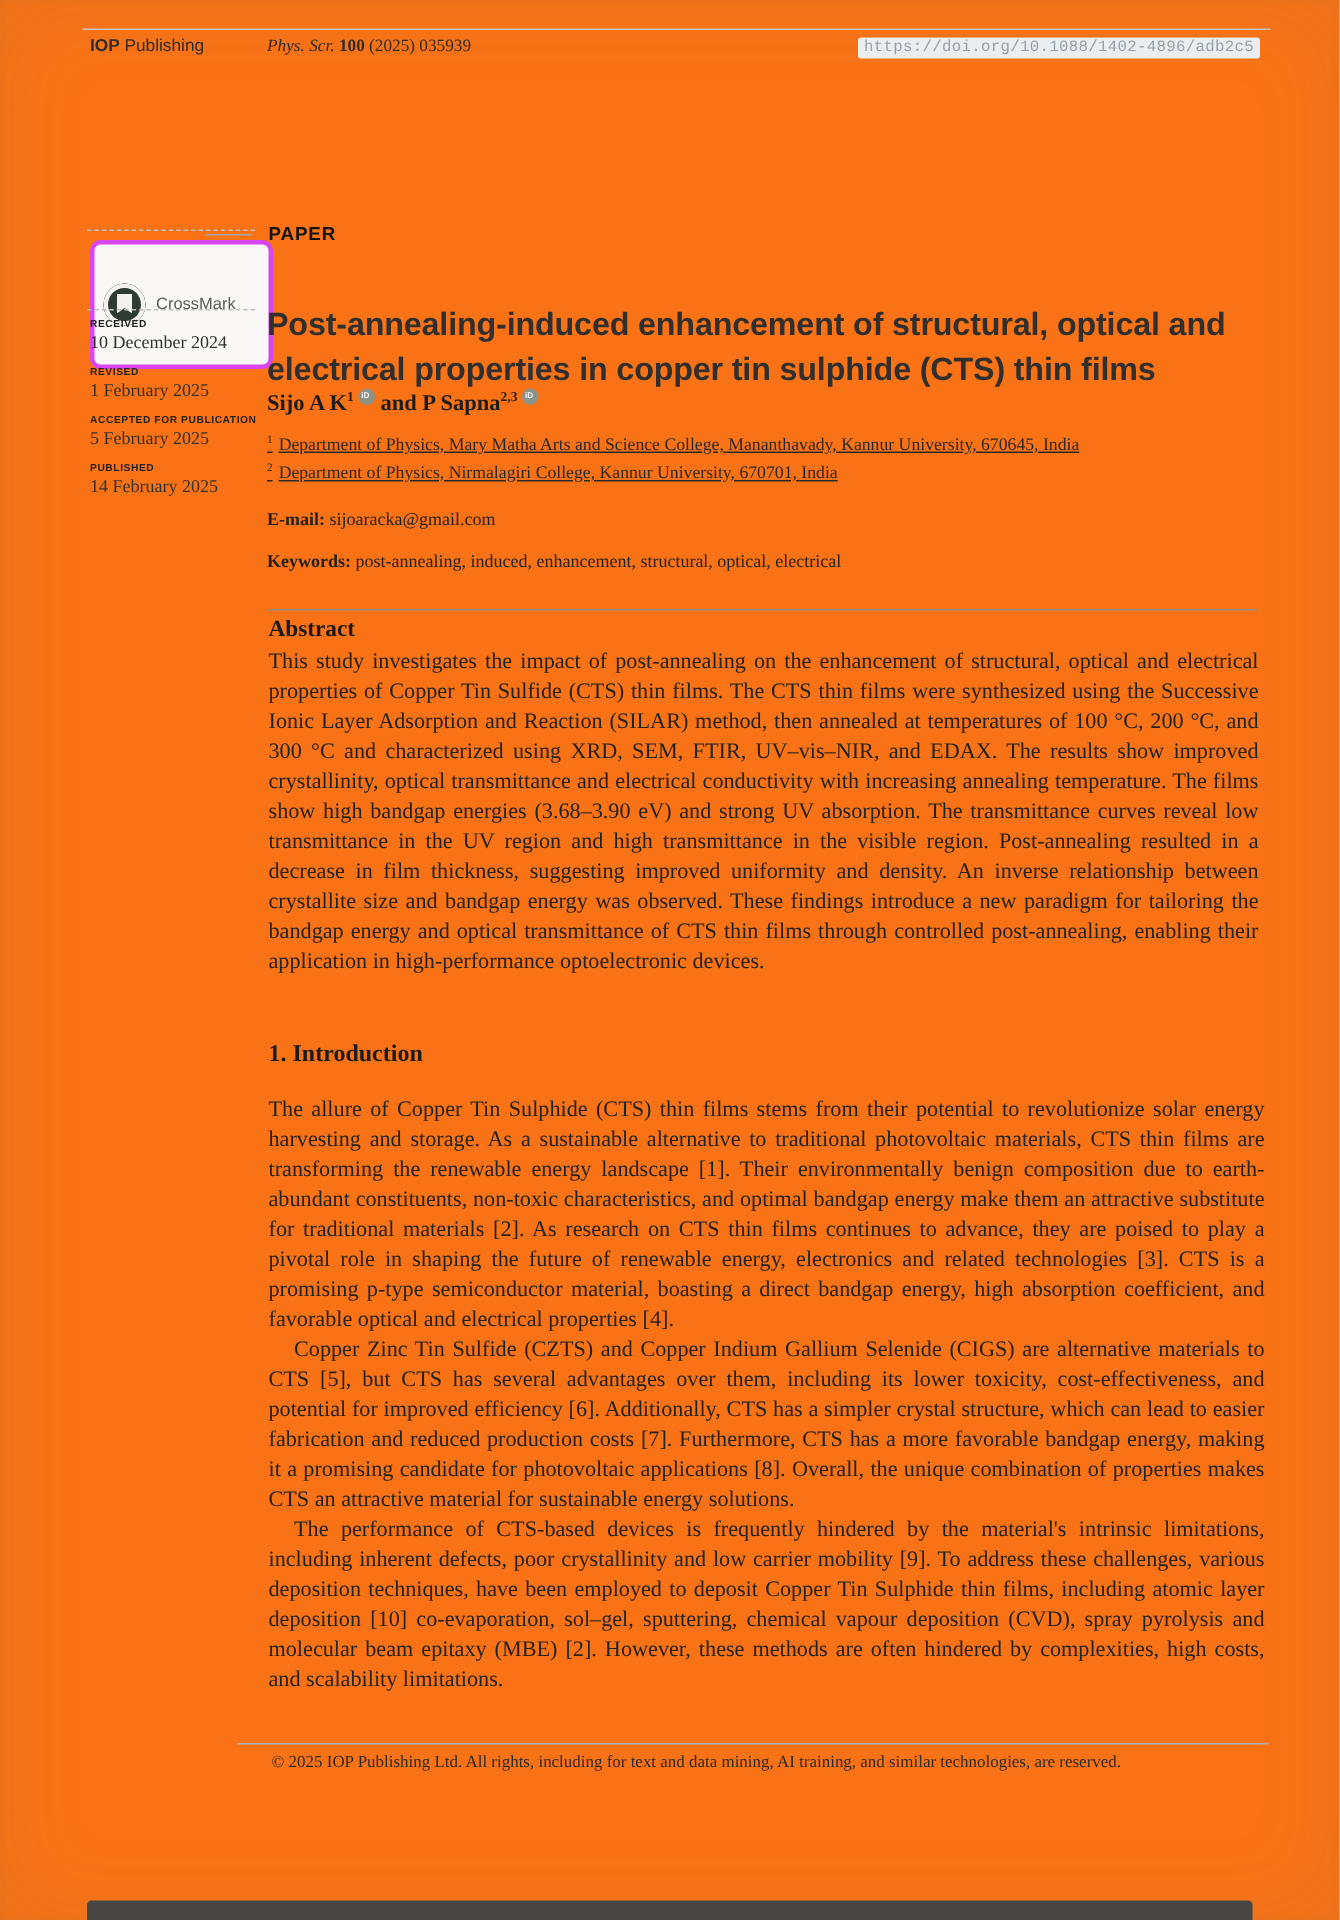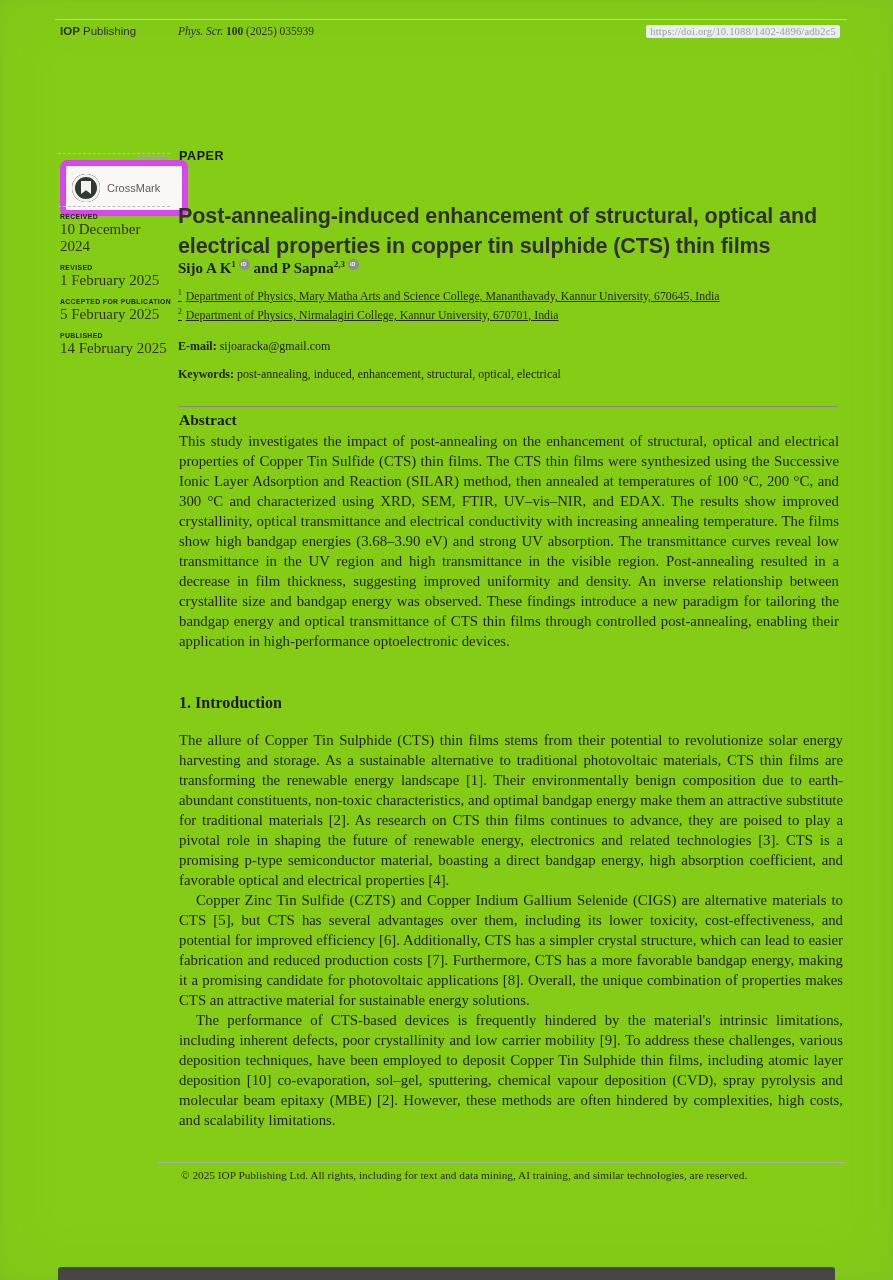--- a/index.html
+++ b/index.html
@@ -1,50 +1,50 @@
 <!DOCTYPE html>
 <html><head>
 <meta charset="utf-8">
 <style>
   html,body{margin:0;padding:0;}
   body{background:#e9e7e4;font-family:"Liberation Serif",serif;}
   .page{
     position:relative;width:893px;height:1280px;margin:0 auto;
-    background:#84cc16;overflow:hidden;
+    background:#f97316;overflow:hidden;
     box-shadow:inset 0 0 60px rgba(120,115,105,0.10), inset 0 0 6px rgba(120,115,105,0.08);
   }
   
   .top-rule{position:absolute;top:19px;left:55px;width:792px;border-top:1px solid #c9c6c0;}
   .hdr{position:absolute;top:25px;left:60px;width:780px;display:flex;align-items:baseline;
        font-size:11.5px;color:#2e2d2b;}
   .hdr .publisher{font-family:"Liberation Sans",sans-serif;width:118px;}
   .hdr .publisher b{font-weight:bold;}
   .hdr .citation{width:360px;}
   .hdr .citation .jrnl{font-style:italic;text-align:center;}
   .hdr .citation .vol{font-weight:bold;}
-  .hdr .doi{margin-left:auto;font-family:Liberation Serif, serif;font-size:10.5px;
+  .hdr .doi{margin-left:auto;font-family:Liberation Mono, monospace;font-size:10.5px;
             color:#98a0a9;background:#eaeef1;padding:1px 4px;border-radius:2px;letter-spacing:0.2px;}
   
   .journal{position:absolute;top:66px;left:178px;font-family:"Liberation Sans",sans-serif;
            font-size:25px;color:#3b3a38;letter-spacing:-0.3px;}
   
   .margin-toprule{position:absolute;top:153px;left:58px;width:112px;border-top:1px dashed #c2bfba;}
-  .crossmark{position:absolute;top:160px;left:60px;width:104px;height:44px;border:6px solid #d946ef;
-             border-radius:7px;display:flex;align-items:center;gap:7px;padding:0 6px;background:#f9f8f6;}
+  .crossmark{position:absolute;top:160px;left:60px;width:104px;height:44px;border:3px solid #d946ef;
+             border-radius:7px;display:flex;align-items:center;gap:7px;padding:18px 6px;background:#f9f8f6;}
   .cm-circle{width:28px;height:28px;border-radius:50%;background:#2d3b33;position:relative;flex:0 0 auto;
              box-shadow:inset 0 0 0 3px #f3f2ef, inset 0 0 0 5px #2d3b33;}
   .cm-circle:after{content:"";position:absolute;left:9px;top:7px;width:10px;height:13px;background:#f3f2ef;
              clip-path:polygon(0 0,100% 0,100% 100%,50% 72%,0 100%);}
   .cm-text{font-family:"Liberation Sans",sans-serif;font-size:11px;color:#5b5955;}
   .margin-daterule{position:absolute;top:206px;left:58px;width:112px;border-top:1px dashed #c2bfba;}
   .dates{position:absolute;top:213px;left:60px;width:112px;}
   .date-item{margin-bottom:9px;}
   .date-label{font-family:"Liberation Sans",sans-serif;font-size:6.8px;font-weight:bold;
               letter-spacing:0.4px;color:#23221f;}
-  .date-value{font-size:15px;color:#33312e;margin-top:1px;}
+  .date-value{font-size:12px;color:#33312e;margin-top:1px;}
   
   .paper-dash{position:absolute;top:156px;left:137px;width:31px;border-top:1px solid #a9a6a0;}
   .paper-label{position:absolute;top:149px;left:179px;font-family:"Liberation Sans",sans-serif;
                font-size:12.5px;font-weight:bold;letter-spacing:0.6px;color:#141312;}
   .title{position:absolute;top:188px;left:178px;width:668px;font-family:"Liberation Sans",sans-serif;
          font-size:21.5px;font-weight:bold;color:#302f2d;line-height:1.38;letter-spacing:-0.1px;}
   .authors{position:absolute;top:259px;left:178px;font-size:15px;font-weight:bold;color:#1e1d1b;}
   .authors sup{font-size:9px;font-weight:bold;}
   .orcid{display:inline-block;width:11px;height:11px;border-radius:50%;background:#8b9389;
          position:relative;top:-3px;margin-left:3px;}

